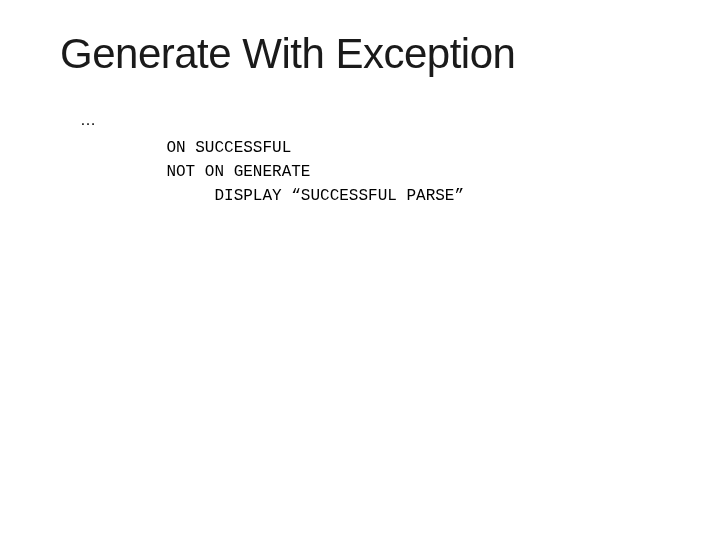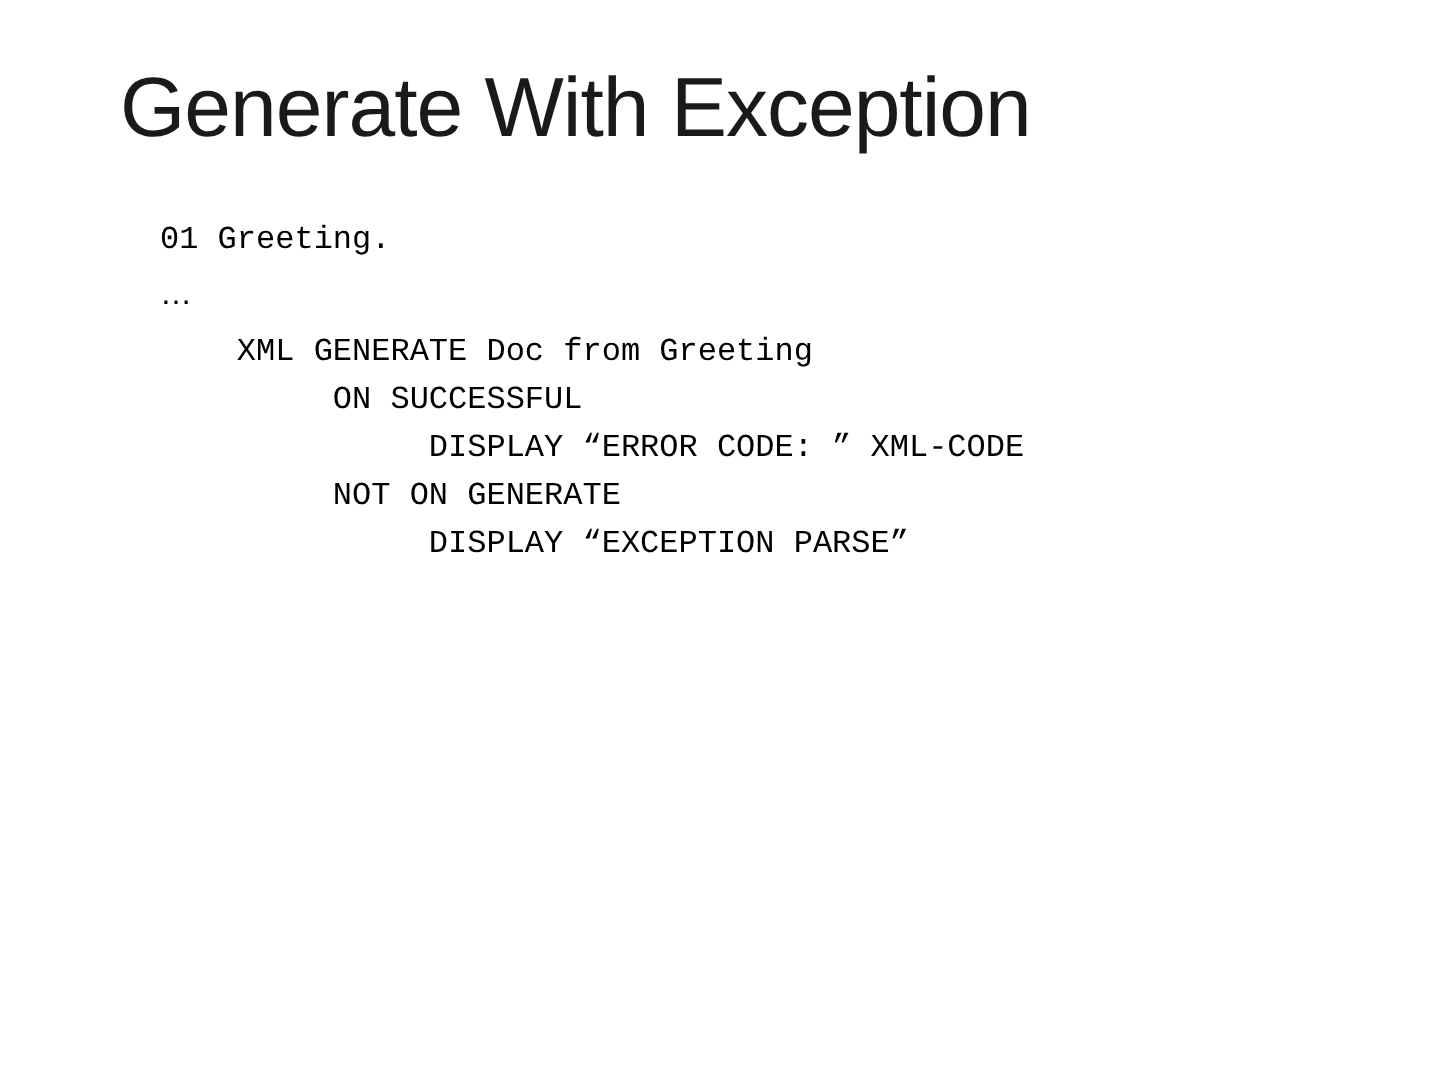--- a/index.html
+++ b/index.html
@@ -52,21 +52,18 @@
       margin: 4px 0;
     }
   </style>
 </head>
 <body>
 
 <div class="page">
   <h1 class="title">Generate With Exception</h1>
 
   <div class="code-block">
-    <span class="code-line">01 Greeting.</span>
     <span class="ellipsis">…</span>
-    <span class="code-line">    XML GENERATE Doc from Greeting</span>
     <span class="code-line">         ON SUCCESSFUL</span>
-    <span class="code-line">              DISPLAY “ERROR CODE: ” XML-CODE</span>
     <span class="code-line">         NOT ON GENERATE</span>
-    <span class="code-line">              DISPLAY “EXCEPTION PARSE”</span>
+    <span class="code-line">              DISPLAY “SUCCESSFUL PARSE”</span>
   </div>
 </div>
 
 </body></html>

